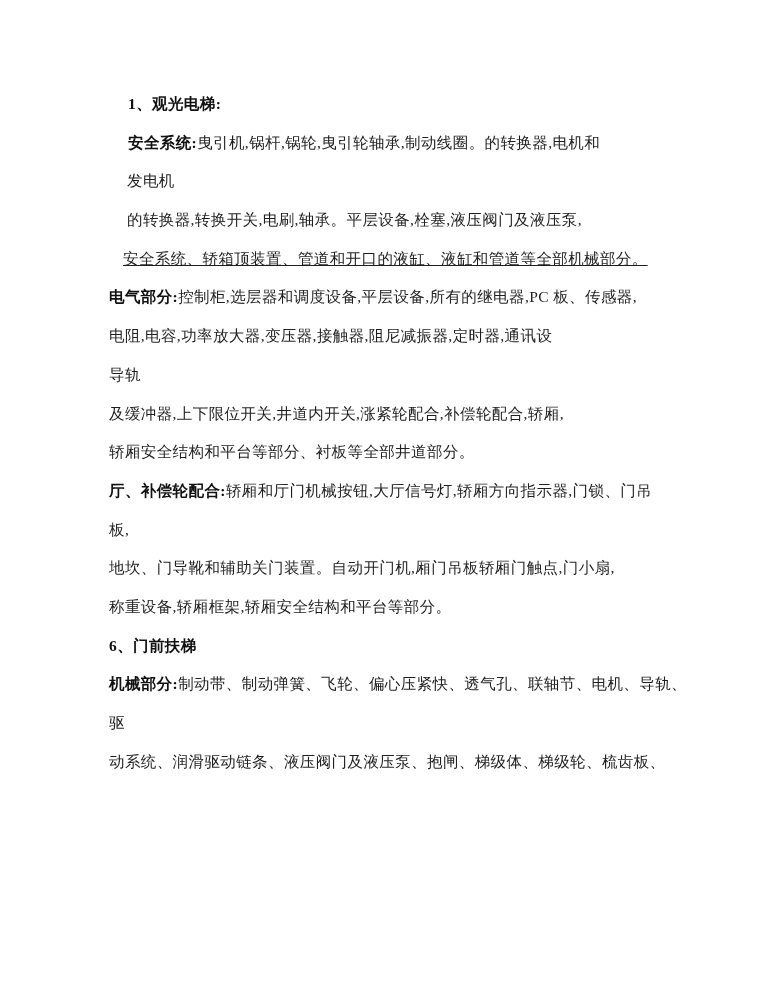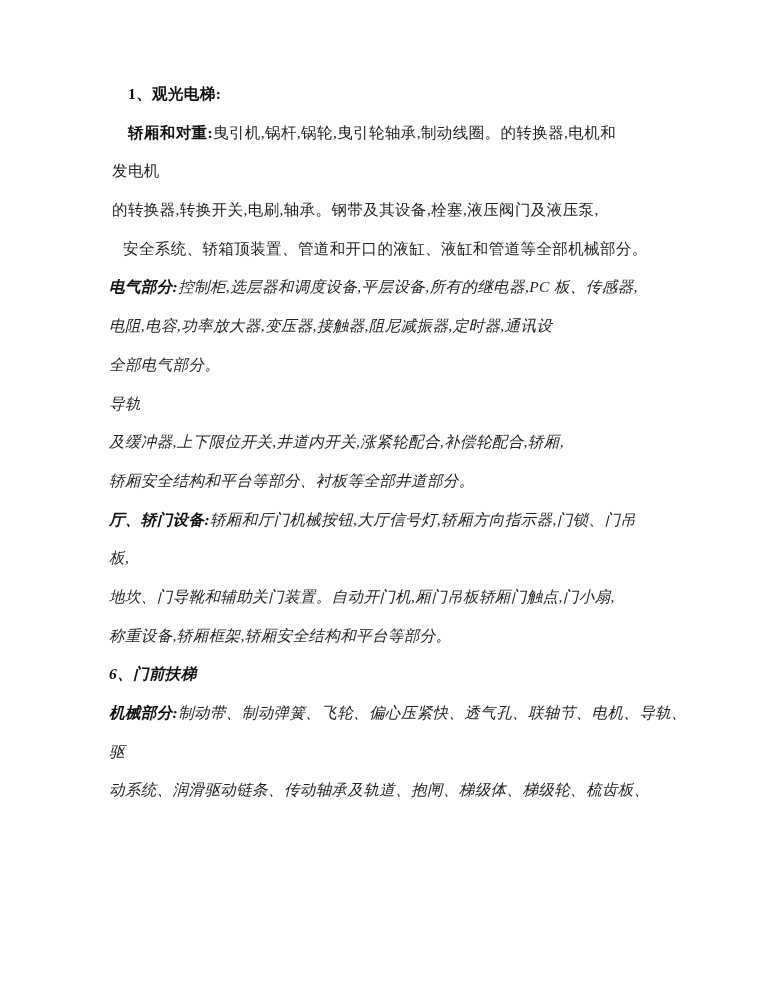--- a/index.html
+++ b/index.html
@@ -11,58 +11,57 @@
     position: relative;
     width: 765px;
     height: 990px;
     background: #ffffff;
     overflow: hidden;
     font-family: "Liberation Serif", "DejaVu Serif", serif;
   }
   .content {
     position: absolute;
     left: 109px;
-    top: 75px;
+    top: 85px;
     width: 560px;
   }
   .doc-line {
     font-size: 15.5px;
     line-height: 38.7px;
     height: 38.7px;
     color: #1f1f1f;
     letter-spacing: 0.4px;
     white-space: nowrap;
   }
   .doc-line b {
     font-weight: bold;
     color: #111111;
   }
-  .ind-0 { margin-left: 0; font-style: italic; }
-  .ind-1 { margin-left: 3px; }
-  .ind-2 { margin-left: 14px; }
+  .ind-0 { margin-left: 0; }
+  .ind-1 { margin-left: 18px; }
+  .ind-2 { margin-left: 14px; text-decoration: underline; }
   .ind-3 { margin-left: 19px; }
 </style>
 </head>
 <body>
 
 <div class="page">
   <div class="content">
       <div class="doc-line ind-3"><b>1、观光电梯:</b></div>
-      <div class="doc-line ind-3"><b>轿厢和对重:</b><span>曳引机,锅杆,锅轮,曳引轮轴承,制动线圈。的转换器,电机和</span></div>
+      <div class="doc-line ind-3"><b>安全系统:</b><span>曳引机,锅杆,锅轮,曳引轮轴承,制动线圈。的转换器,电机和</span></div>
       <div class="doc-line ind-1"><span>发电机</span></div>
-      <div class="doc-line ind-1"><span>的转换器,转换开关,电刷,轴承。钢带及其设备,栓塞,液压阀门及液压泵,</span></div>
+      <div class="doc-line ind-1"><span>的转换器,转换开关,电刷,轴承。平层设备,栓塞,液压阀门及液压泵,</span></div>
       <div class="doc-line ind-2"><span>安全系统、轿箱顶装置、管道和开口的液缸、液缸和管道等全部机械部分。</span></div>
       <div class="doc-line ind-0"><b>电气部分:</b><span>控制柜,选层器和调度设备,平层设备,所有的继电器,PC 板、传感器,</span></div>
       <div class="doc-line ind-0"><span>电阻,电容,功率放大器,变压器,接触器,阻尼减振器,定时器,通讯设</span></div>
-      <div class="doc-line ind-0"><span>全部电气部分。</span></div>
       <div class="doc-line ind-0"><span>导轨</span></div>
       <div class="doc-line ind-0"><span>及缓冲器,上下限位开关,井道内开关,涨紧轮配合,补偿轮配合,轿厢,</span></div>
       <div class="doc-line ind-0"><span>轿厢安全结构和平台等部分、衬板等全部井道部分。</span></div>
-      <div class="doc-line ind-0"><b>厅、轿门设备:</b><span>轿厢和厅门机械按钮,大厅信号灯,轿厢方向指示器,门锁、门吊</span></div>
+      <div class="doc-line ind-0"><b>厅、补偿轮配合:</b><span>轿厢和厅门机械按钮,大厅信号灯,轿厢方向指示器,门锁、门吊</span></div>
       <div class="doc-line ind-0"><span>板,</span></div>
       <div class="doc-line ind-0"><span>地坎、门导靴和辅助关门装置。自动开门机,厢门吊板轿厢门触点,门小扇,</span></div>
       <div class="doc-line ind-0"><span>称重设备,轿厢框架,轿厢安全结构和平台等部分。</span></div>
       <div class="doc-line ind-0"><b>6、门前扶梯</b></div>
       <div class="doc-line ind-0"><b>机械部分:</b><span>制动带、制动弹簧、飞轮、偏心压紧快、透气孔、联轴节、电机、导轨、</span></div>
       <div class="doc-line ind-0"><span>驱</span></div>
-      <div class="doc-line ind-0"><span>动系统、润滑驱动链条、传动轴承及轨道、抱闸、梯级体、梯级轮、梳齿板、</span></div>
+      <div class="doc-line ind-0"><span>动系统、润滑驱动链条、液压阀门及液压泵、抱闸、梯级体、梯级轮、梳齿板、</span></div>
     </div>
 </div>
 
 </body></html>

